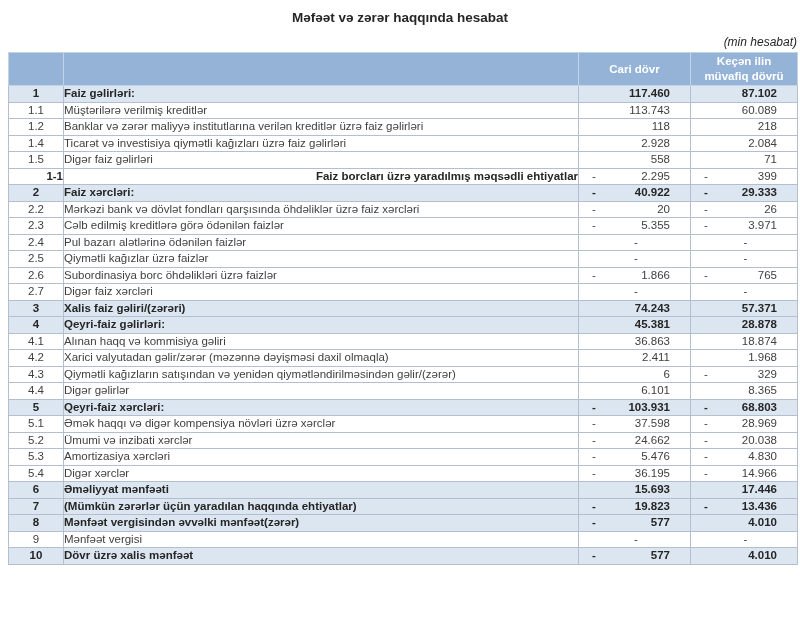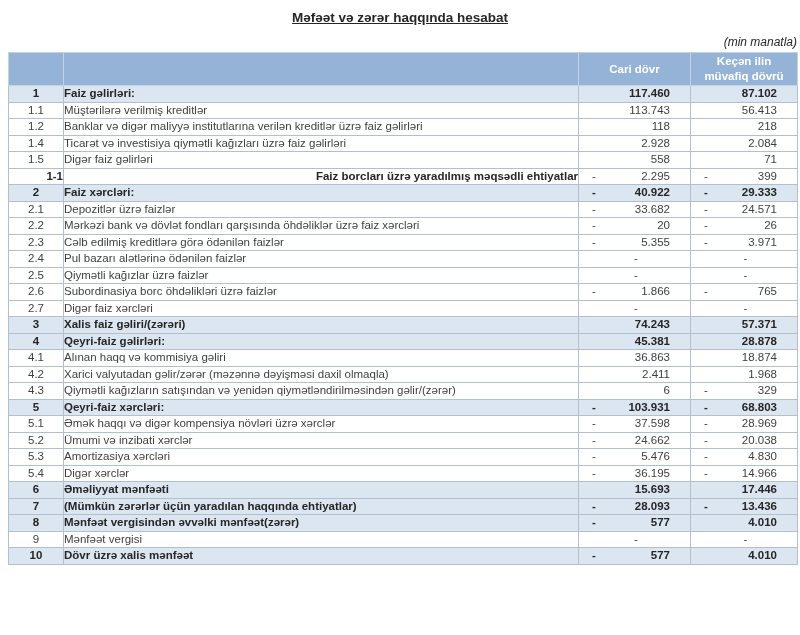--- a/index.html
+++ b/index.html
@@ -15,21 +15,21 @@
   html,body{margin:0;padding:0;}
   body{
     width:800px;height:635px;background:#fff;
     font-family:"Liberation Sans",sans-serif;color:var(--text);
     overflow:hidden;
   }
   .page{padding-top:7px;}
   .title{
     margin:2px 0 0;text-align:center;
     font-size:13.5px;line-height:17px;font-weight:bold;
-    text-decoration:underline;color:var(--strong-text);
+    color:var(--strong-text);
   }
   .unit-note{
     width:789px;margin:9px 0 3px 8px;text-align:right;
     font-style:italic;font-size:12px;line-height:14px;color:var(--strong-text);
   }
   table.pl{
     border-collapse:collapse;table-layout:fixed;
     margin-left:8px;width:789px;
   }
   table.pl th{
@@ -51,21 +51,21 @@
   .cellflex{display:flex;align-items:center;width:100%;}
   .minus{padding-left:13px;white-space:pre;}
   .val{flex:1;text-align:right;padding-right:20px;}
   td.zero .val{text-align:center;padding-right:10px;}
 </style>
 </head>
 <body>
 
 <div class="page">
   <h1 class="title">Məfəət və zərər haqqında hesabat</h1>
-  <div class="unit-note">(min manatla)</div>
+  <div class="unit-note">(min hesabat)</div>
 
   <table class="pl">
     <colgroup>
       <col style="width:55px">
       <col style="width:515px">
       <col style="width:112px">
       <col style="width:107px">
     </colgroup>
     <thead>
       <tr>
@@ -102,27 +102,27 @@
           <td class="c-label">Müştərilərə verilmiş kreditlər</td>
           <td class="c-val">
             <div class="cellflex">
               <span class="minus"></span>
               <span class="val">113.743</span>
             </div>
           </td>
           <td class="c-val">
             <div class="cellflex">
               <span class="minus"></span>
-              <span class="val">56.413</span>
+              <span class="val">60.089</span>
             </div>
           </td>
         </tr>
         <tr>
           <td class="c-num">1.2</td>
-          <td class="c-label">Banklar və digər maliyyə institutlarına verilən kreditlər üzrə faiz gəlirləri</td>
+          <td class="c-label">Banklar və zərər maliyyə institutlarına verilən kreditlər üzrə faiz gəlirləri</td>
           <td class="c-val">
             <div class="cellflex">
               <span class="minus"></span>
               <span class="val">118</span>
             </div>
           </td>
           <td class="c-val">
             <div class="cellflex">
               <span class="minus"></span>
               <span class="val">218</span>
@@ -187,36 +187,20 @@
             </div>
           </td>
           <td class="c-val">
             <div class="cellflex">
               <span class="minus">-</span>
               <span class="val">29.333</span>
             </div>
           </td>
         </tr>
         <tr>
-          <td class="c-num">2.1</td>
-          <td class="c-label">Depozitlər üzrə faizlər</td>
-          <td class="c-val">
-            <div class="cellflex">
-              <span class="minus">-</span>
-              <span class="val">33.682</span>
-            </div>
-          </td>
-          <td class="c-val">
-            <div class="cellflex">
-              <span class="minus">-</span>
-              <span class="val">24.571</span>
-            </div>
-          </td>
-        </tr>
-        <tr>
           <td class="c-num">2.2</td>
           <td class="c-label">Mərkəzi bank və dövlət fondları qarşısında öhdəliklər üzrə faiz xərcləri</td>
           <td class="c-val">
             <div class="cellflex">
               <span class="minus">-</span>
               <span class="val">20</span>
             </div>
           </td>
           <td class="c-val">
             <div class="cellflex">
@@ -378,20 +362,36 @@
               <span class="val">6</span>
             </div>
           </td>
           <td class="c-val">
             <div class="cellflex">
               <span class="minus">-</span>
               <span class="val">329</span>
             </div>
           </td>
         </tr>
+        <tr>
+          <td class="c-num">4.4</td>
+          <td class="c-label">Digər gəlirlər</td>
+          <td class="c-val">
+            <div class="cellflex">
+              <span class="minus"></span>
+              <span class="val">6.101</span>
+            </div>
+          </td>
+          <td class="c-val">
+            <div class="cellflex">
+              <span class="minus"></span>
+              <span class="val">8.365</span>
+            </div>
+          </td>
+        </tr>
         <tr class="section">
           <td class="c-num">5</td>
           <td class="c-label">Qeyri-faiz xərcləri:</td>
           <td class="c-val">
             <div class="cellflex">
               <span class="minus">-</span>
               <span class="val">103.931</span>
             </div>
           </td>
           <td class="c-val">
@@ -480,21 +480,21 @@
               <span class="val">17.446</span>
             </div>
           </td>
         </tr>
         <tr class="section">
           <td class="c-num">7</td>
           <td class="c-label">(Mümkün zərərlər üçün yaradılan haqqında ehtiyatlar)</td>
           <td class="c-val">
             <div class="cellflex">
               <span class="minus">-</span>
-              <span class="val">28.093</span>
+              <span class="val">19.823</span>
             </div>
           </td>
           <td class="c-val">
             <div class="cellflex">
               <span class="minus">-</span>
               <span class="val">13.436</span>
             </div>
           </td>
         </tr>
         <tr class="section">

